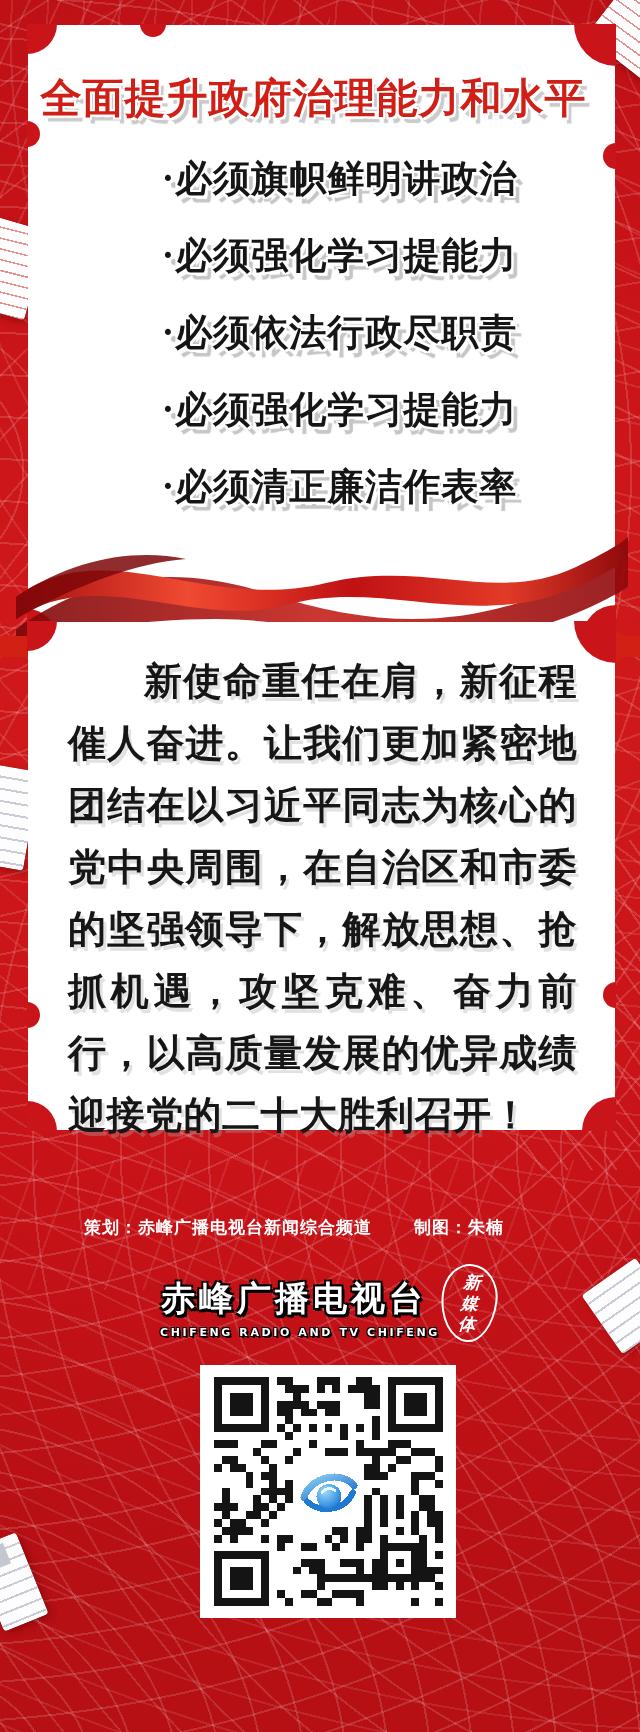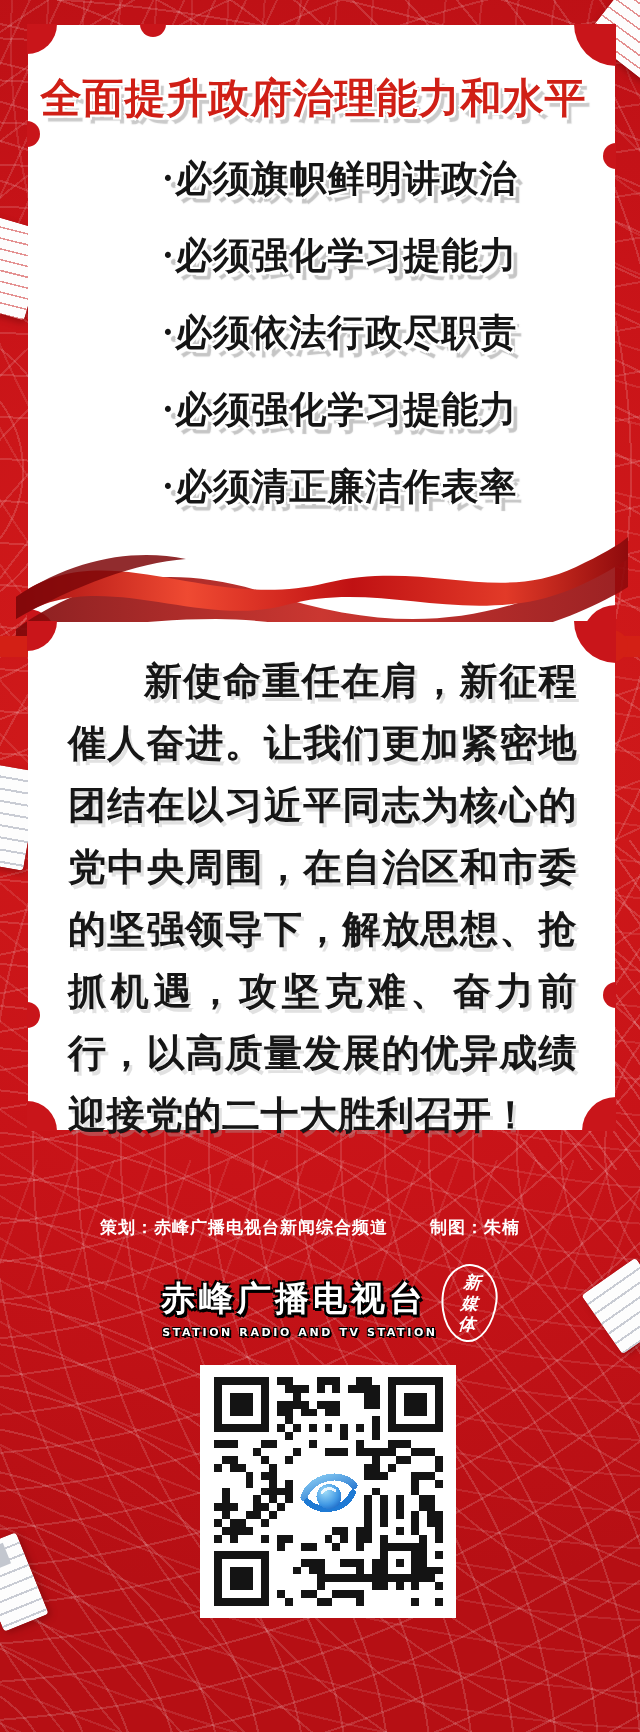--- a/index.html
+++ b/index.html
@@ -67,21 +67,21 @@
   .knob-l{left:26px;}
   .knob-r{left:596px;}
   
   .paragraph{
     margin:0;padding:28px 38px 0 40px;
     font-size:38px;line-height:62px;font-weight:bold;color:#161616;
     text-indent:2em;text-align:justify;letter-spacing:.5px;
     text-shadow:3px 4px 0 rgba(170,170,170,.35);
   }
   
-  .credits{position:absolute;left:16px;top:1216px;width:588px;display:flex;justify-content:center;gap:42px;
+  .credits{position:absolute;left:0;top:1216px;width:588px;display:flex;justify-content:center;gap:42px;
     color:#ffffff;font-size:17px;font-weight:bold;letter-spacing:1px;}
   
   .logo{position:absolute;left:0;top:1276px;width:640px;text-align:center;}
   .logo-cn{
     font-family:"DejaVu Sans","Liberation Sans",sans-serif;
     font-size:34px;font-weight:900;color:#ffffff;letter-spacing:4px;
     padding-right:52px;
     text-shadow:-2px -2px 0 #000,2px -2px 0 #000,-2px 2px 0 #000,2px 2px 0 #000,0 3px 0 #000,3px 3px 0 #000;
   }
   .logo-en{
@@ -180,21 +180,21 @@
     <p class="paragraph">新使命重任在肩，新征程催人奋进。让我们更加紧密地团结在以习近平同志为核心的党中央周围，在自治区和市委的坚强领导下，解放思想、抢抓机遇，攻坚克难、奋力前行，以高质量发展的优异成绩迎接党的二十大胜利召开！</p>
   </div>
 
   <div class="credits">
     <span>策划：赤峰广播电视台新闻综合频道</span>
     <span>制图：朱楠</span>
   </div>
 
   <div class="logo">
     <div class="logo-cn">赤峰广播电视台</div>
-    <div class="logo-en">STATION RADIO AND TV STATION</div>
+    <div class="logo-en">CHIFENG RADIO AND TV CHIFENG</div>
   </div>
   <div class="seal">
     <span>新</span>
     <span>媒</span>
     <span>体</span>
   </div>
 
   <div class="qr-panel">
     <div class="qr-code" id="qr">
         <svg viewBox="0 0 29 29" fill="#141414">

